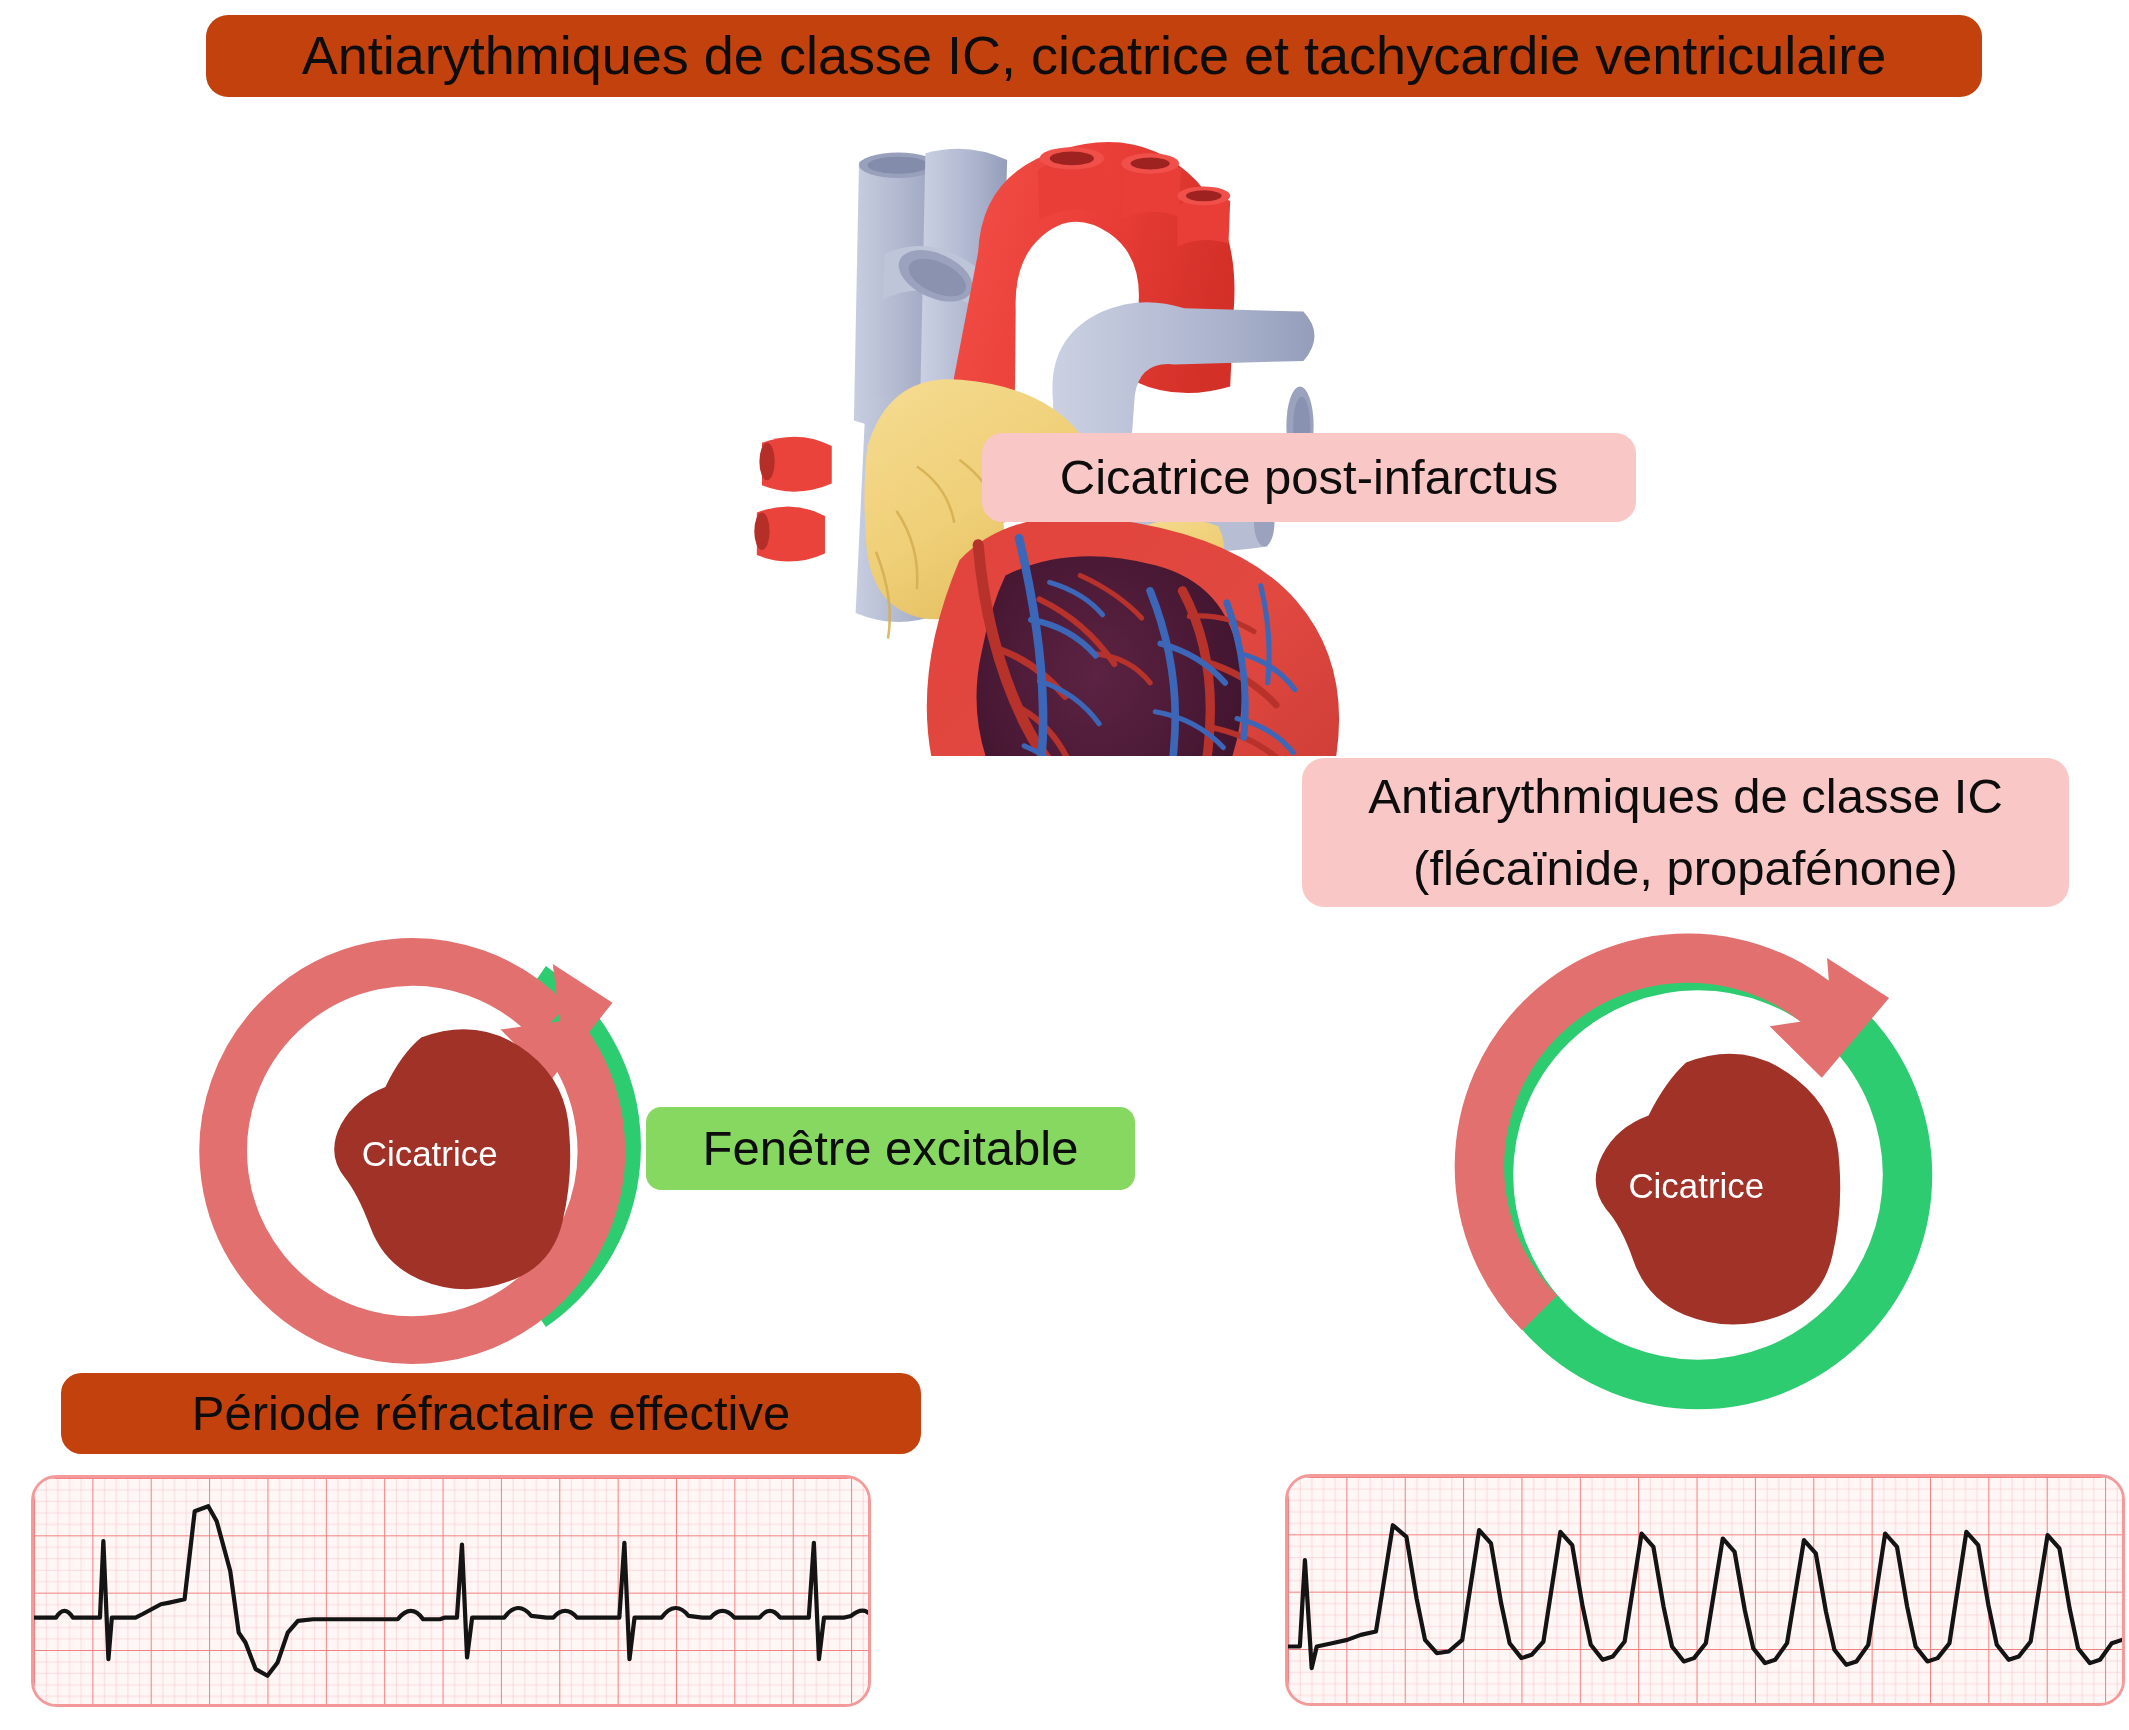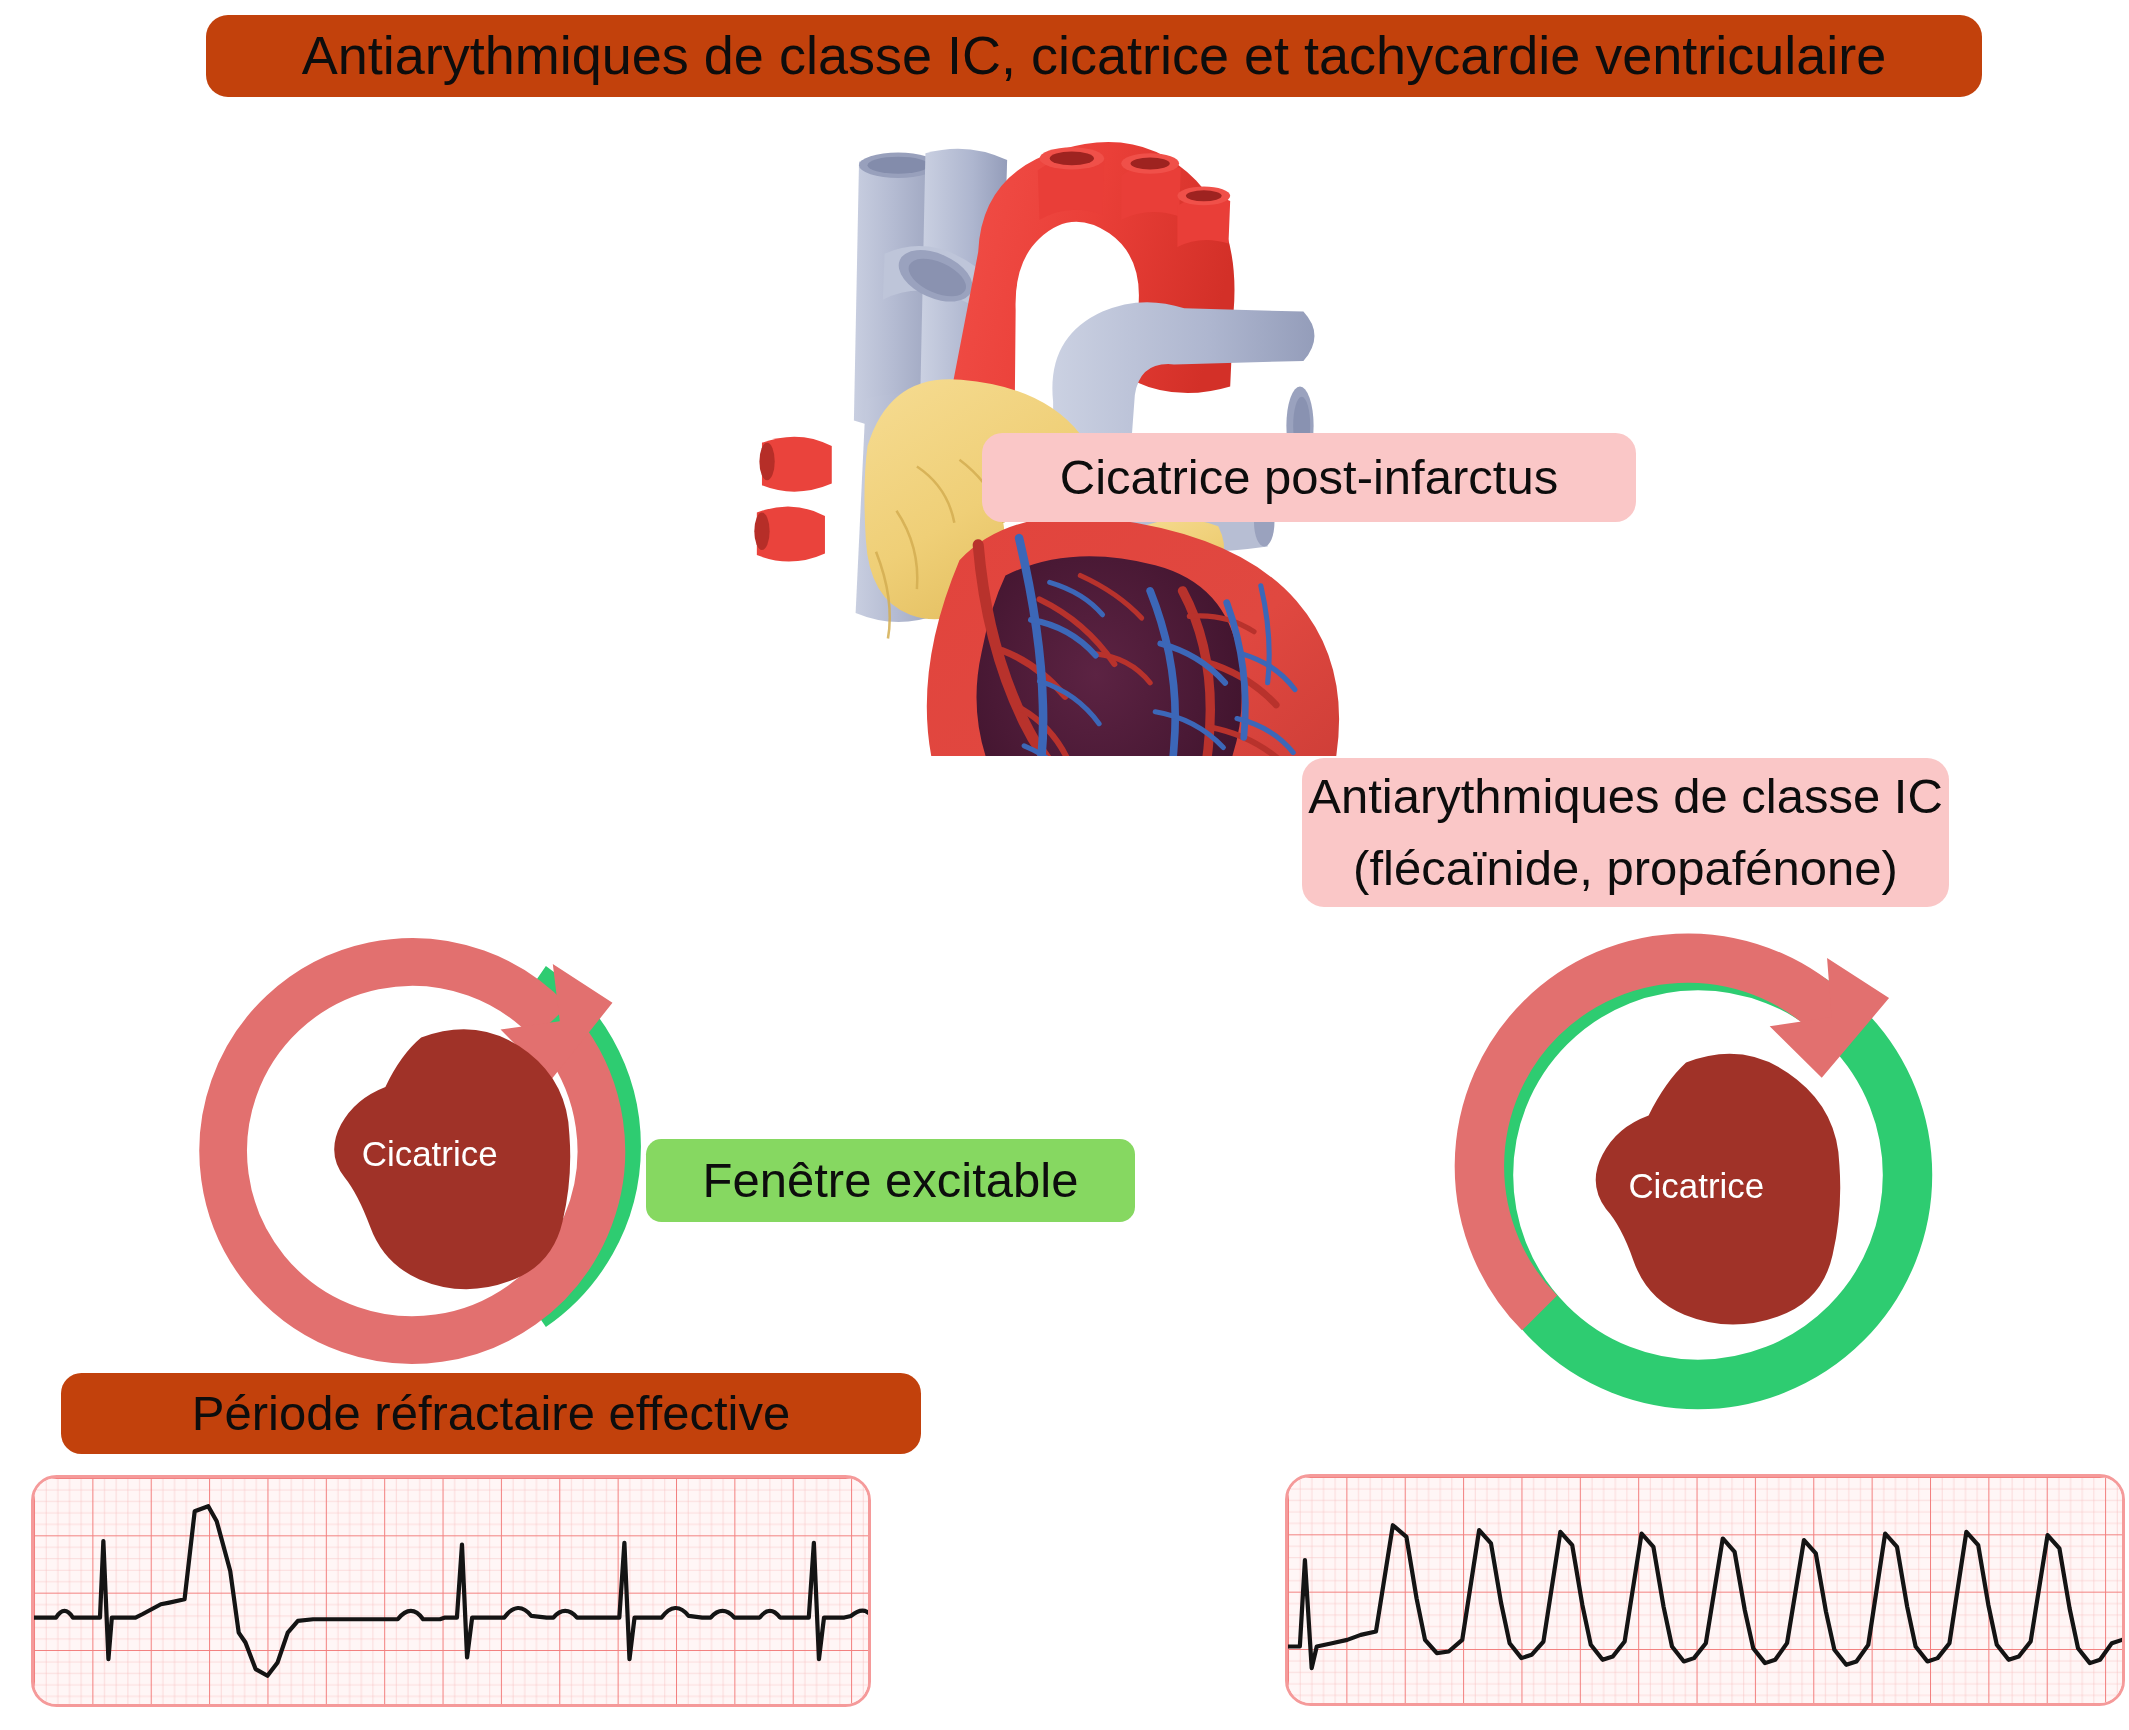--- a/index.html
+++ b/index.html
@@ -29,21 +29,21 @@
     justify-content: center;
     text-align: center;
     color: #0d0d0d;
     line-height: 1.18;
     border-radius: 19px;
     padding: 8.5px 22px;
     white-space: pre;
   }
   .pill.deep      { background: #c2410c; }
   .pill.light     { background: #FAC7C7; }
-  .pill.greenish  { background: #86D861; border-radius: 15.3px; margin-top: 32px; }
+  .pill.greenish  { background: #86D861; border-radius: 15.3px; }
 
   #title-pill {
     left: 206px;  top: 15.3px;
     width: 1776px; height: 82px;
     font-size: 54px;
     border-radius: 22px;
   }
   #scar-callout {
     left: 967px; top: 433px;
     width: 654px;  height: 89px;
@@ -52,21 +52,21 @@
     margin-left: 15px;
   }
   #left-panel-label {
     left: 135px;  top: 819px;
     width: 605px; height: 83px;
     font-size: 49px;
     border-radius: 20.4px;
   }
   #right-panel-label {
     left: 1302px; top: 758px;
-    width: 647px; height: 149px;
+    width: 767px; height: 149px;
     font-size: 49px;
     border-radius: 22px;
     flex-direction: column;
     padding: 5.1px 15.3px;
   }
   #right-panel-label .l2 { margin-top: 14px; }
   #excitable-window-label {
     left: 646px;  top: 1107px;
     width: 489px; height: 83px;
     font-size: 49px;

